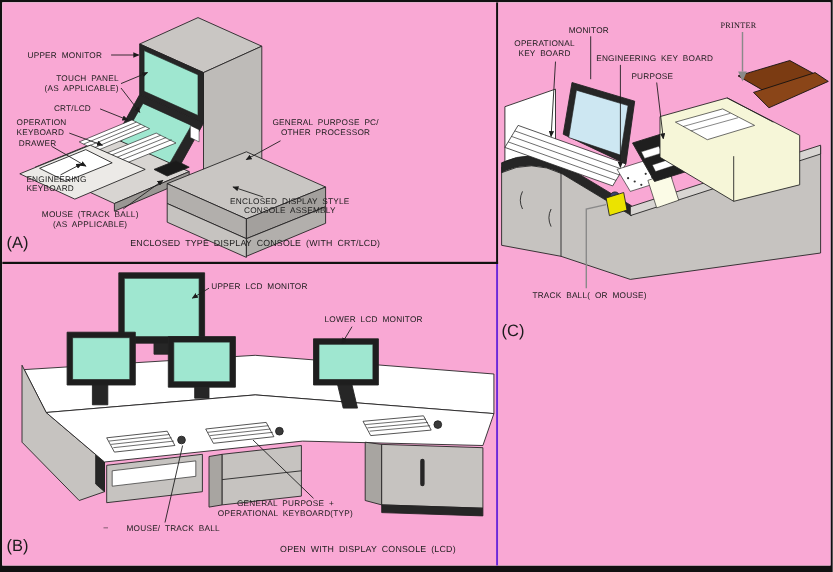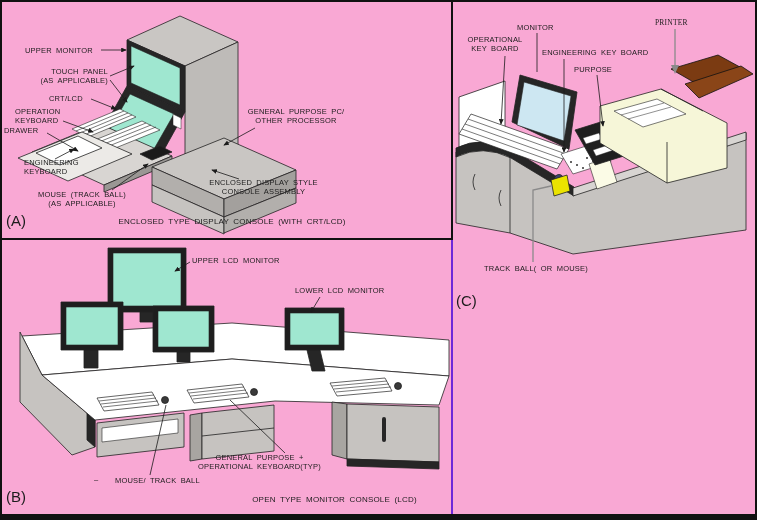--- a/index.html
+++ b/index.html
@@ -82,21 +82,21 @@
         <line x1="253" y1="126" x2="222" y2="143" marker-end="url(#arrA)"></line>
         <line x1="237" y1="177" x2="210" y2="168" marker-end="url(#arrA)"></line>
       </g>
     </svg>
     <div class="lbl" style="left:23px; top:44px;">UPPER MONITOR</div>
     <div class="lbl rgt" style="left:25px; top:65px; width:81px;">TOUCH PANEL
 (AS APPLICABLE)</div>
     <div class="lbl" style="left:47px; top:92px;">CRT/LCD</div>
     <div class="lbl" style="left:13px; top:105px;">OPERATION
 KEYBOARD</div>
-    <div class="lbl" style="left:2px;  top:124px;">DRAWER</div>
+    <div class="lbl" style="left:15px;  top:124px;">DRAWER</div>
     <div class="lbl" style="left:22px; top:156px;">ENGINEERING
 KEYBOARD</div>
     <div class="lbl ctr" style="left:26px; top:188px; width:108px;">MOUSE (TRACK BALL)
 (AS APPLICABLE)</div>
     <div class="lbl ctr" style="left:198px; top:176px; width:127px;">ENCLOSED DISPLAY STYLE
 CONSOLE ASSEMBLY</div>
     <div class="lbl ctr" style="left:238px; top:105px; width:112px;">GENERAL PURPOSE PC/
 OTHER PROCESSOR</div>
     <div class="lbl cap ctr" style="left:85px; top:215px; width:290px;">ENCLOSED TYPE DISPLAY CONSOLE (WITH CRT/LCD)</div>
     <div class="tag" style="left:4px; top:210px;">(A)</div>
@@ -165,21 +165,21 @@
         <line x1="283" y1="213" x2="228" y2="160"></line>
         <line x1="148" y1="235" x2="164" y2="165"></line>
       </g>
     </svg>
     <div class="lbl" style="left:190px; top:16px;">UPPER LCD MONITOR</div>
     <div class="lbl" style="left:293px; top:46px;">LOWER LCD MONITOR</div>
     <div class="lbl ctr" style="left:180px; top:213px; width:155px;">GENERAL PURPOSE +
 OPERATIONAL KEYBOARD(TYP)</div>
     <div class="lbl" style="left:92px; top:235px;">–</div>
     <div class="lbl" style="left:113px; top:236px;">MOUSE/ TRACK BALL</div>
-    <div class="lbl cap ctr" style="left:215px; top:255px; width:235px;">OPEN TYPE MONITOR CONSOLE (LCD)</div>
+    <div class="lbl cap ctr" style="left:215px; top:255px; width:235px;">OPEN WITH DISPLAY CONSOLE (LCD)</div>
     <div class="tag" style="left:4px; top:248px;">(B)</div>
   </div>
 
   <div id="panelC" class="panel">
     <svg width="304" height="514" viewBox="0 0 304 514">
       <defs>
         <marker id="arrC" markerWidth="7" markerHeight="6" refX="6" refY="3" orient="auto">
           <path d="M0,0 L7,3 L0,6 Z" fill="#1c1c1c"></path>
         </marker>
       </defs>

